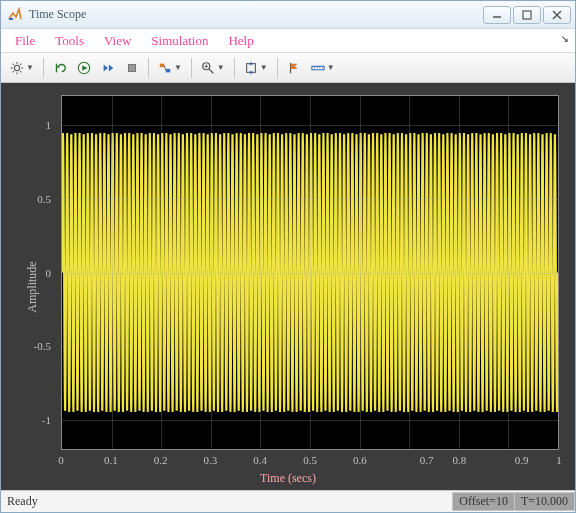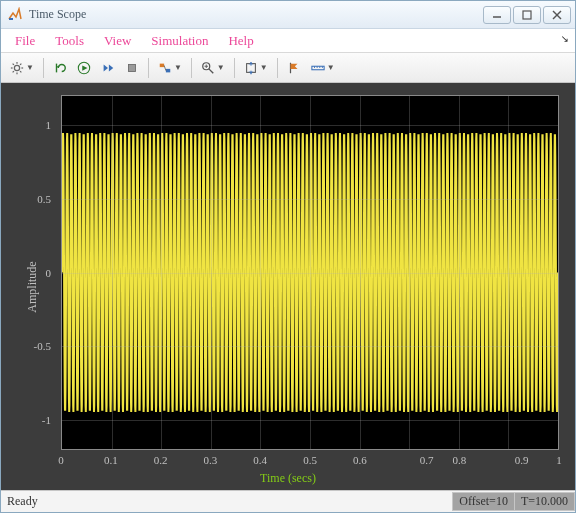--- a/index.html
+++ b/index.html
@@ -94,21 +94,21 @@
     left: 6px; top: 50%;
     transform: translateY(-50%) rotate(-90deg);
     transform-origin: center;
     color: #c0c0c0;
     font-size: 12px;
   }
   .xtitle {
     position: absolute;
     left: 50%; bottom: 4px;
     transform: translateX(-50%);
-    color: #84cc16;
+    color: #fca5a5;
     font-size: 12px;
   }
   .tick-y {
     position: absolute; left: 0; width: 56px;
     text-align: right; color: #c0c0c0; font-size: 11px;
     padding-right: 6px; transform: translateY(-50%);
   }
   .tick-x {
     position: absolute; bottom: 24px;
     color: #c0c0c0; font-size: 11px;

